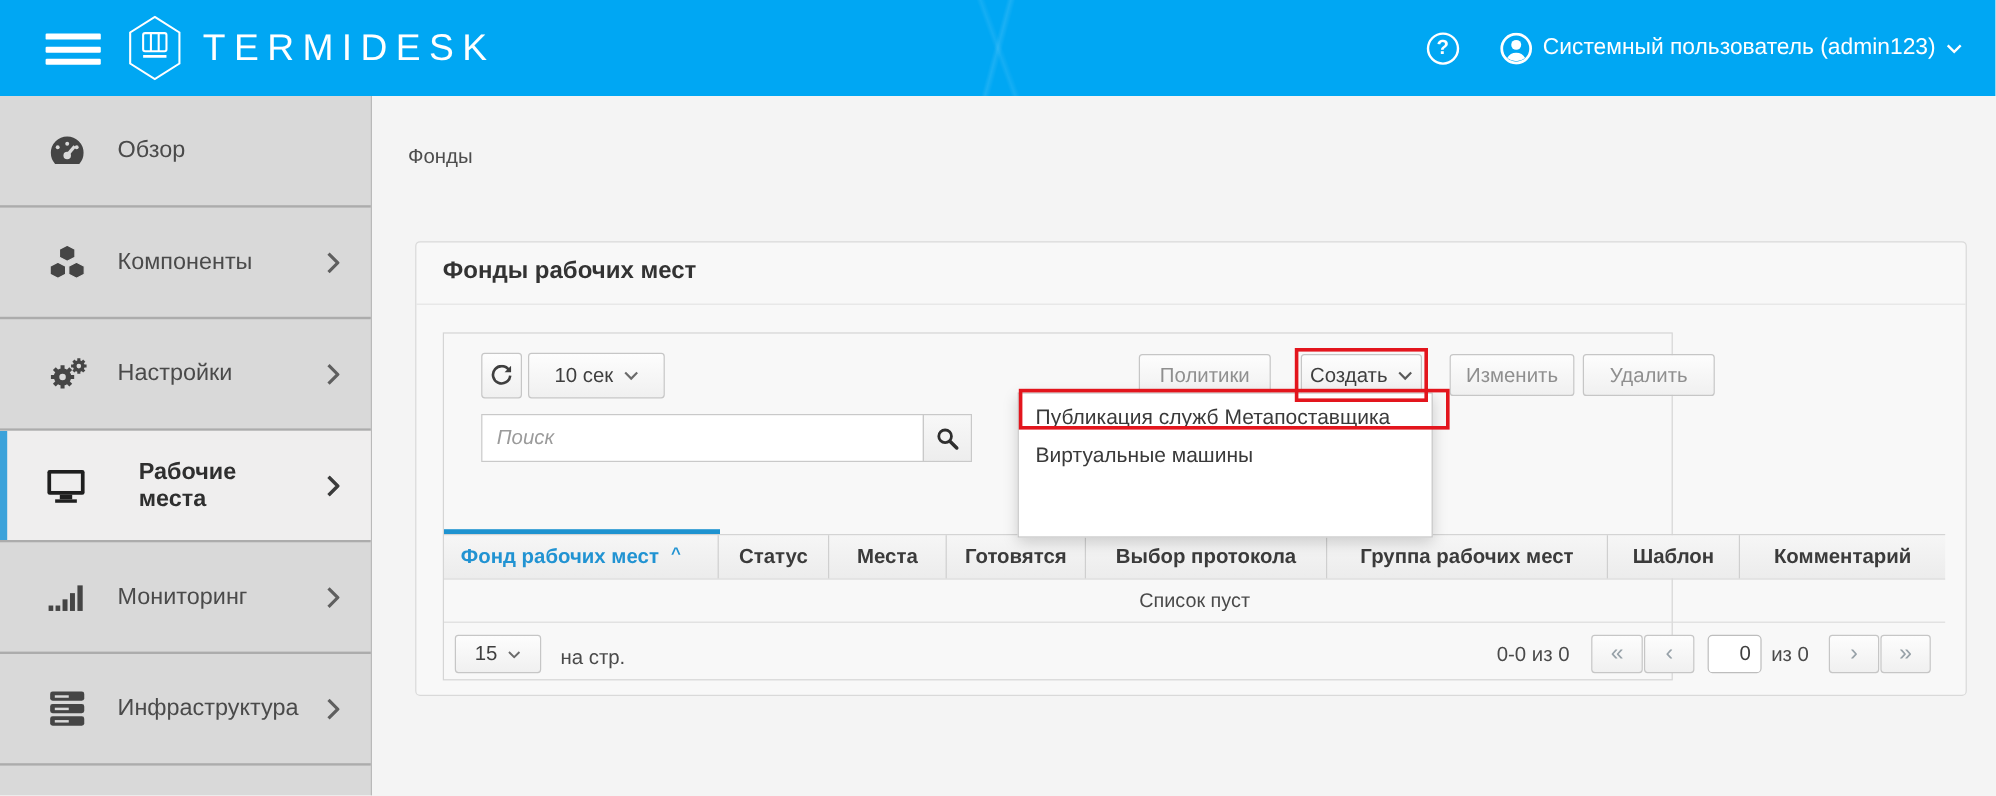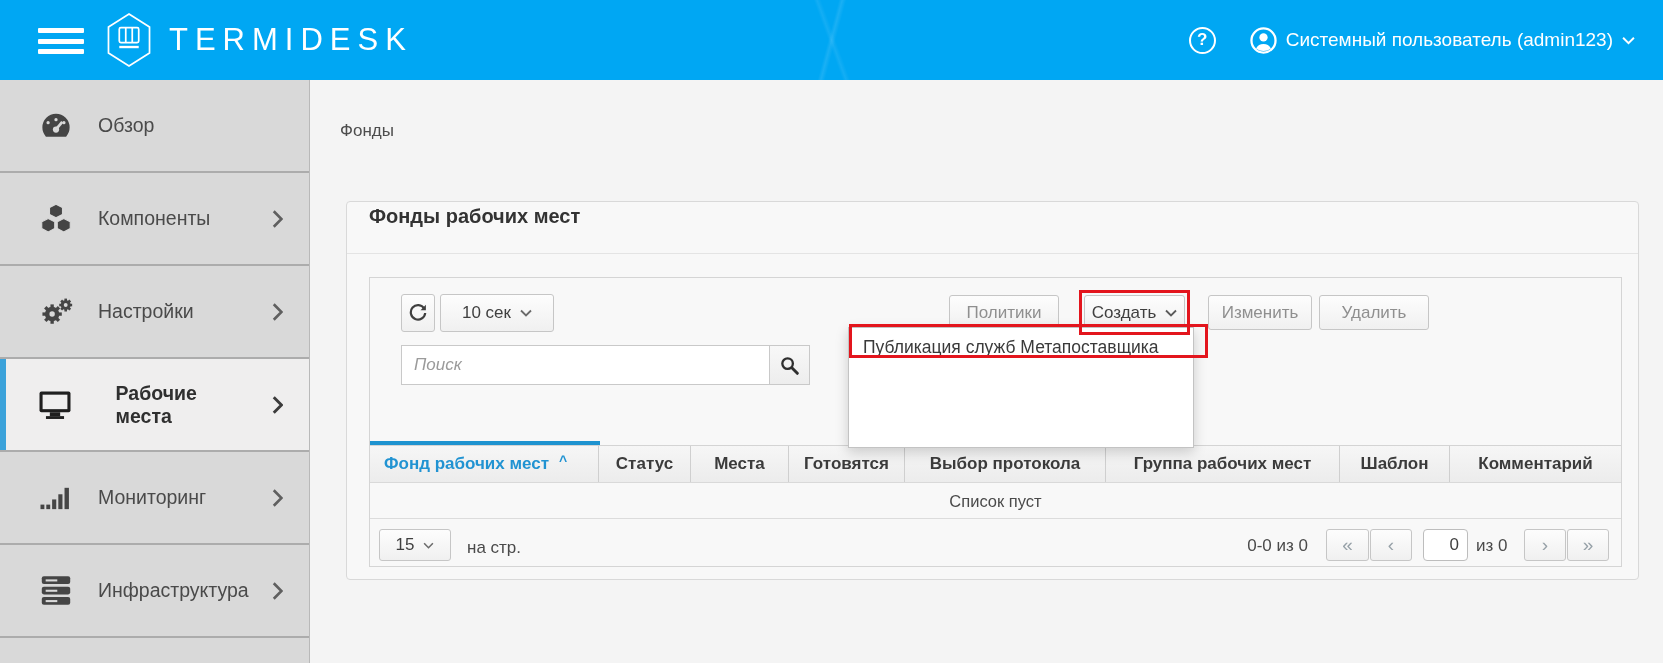--- a/index.html
+++ b/index.html
@@ -31,23 +31,23 @@
   .side-item .sicon { width:36px; display:flex; justify-content:center; color:#454545; }
   .side-item .slabel { font-size:19.5px; margin-left:24px; color:#4a4a4a; }
   .side-item .schev { margin-left:auto; margin-right:26px; color:#5f5f5f; display:flex; }
   .side-item.active { background:#efeeee; box-shadow:inset 6px 0 0 #3ba2da;gap:19px; }
   .side-item.active .slabel { color:#2f2f2f; font-weight:bold; }
   .side-item.active .schev { color:#3b3b3b; }
 
   
   .breadcrumb { left:340px; top:121px; font-size:17px; color:#4d4d4d; }
   .card { left:346px; top:201px; width:1293px; height:379px; background:#f8f8f8; border:1px solid #d9d9d9; border-radius:4px; }
-  .card-title { position:absolute; left:22px; top:3px; font-size:20px; font-weight:bold; color:#333;text-align:center; }
+  .card-title { position:absolute; left:22px; top:13px; font-size:20px; font-weight:bold; color:#333;text-align:center; }
   .card-head-line { position:absolute; left:0; top:51px; width:100%; border-bottom:1px solid #e4e4e4; }
-  .panel { position:absolute; left:22px; top:75px; width:1253px; height:290px; border:1px solid #d5d5d5; background:#f8f8f8; }
+  .panel { position:absolute; left:22px; top:75px; width:1025px; height:290px; border:1px solid #d5d5d5; background:#f8f8f8; }
 
   .btn { border:1px solid #c6c6c6; background:linear-gradient(#fdfdfd,#f0f0f0); border-radius:3px; color:#8f8f8f;
     font-size:17px; display:flex; align-items:center; justify-content:center; gap:9px; cursor:pointer; }
   .btn.dark { color:#3f3f3f; }
   .search-input { border:1px solid #c9c9c9; background:#fff; font-size:17px; font-style:italic; color:#444;
     padding:0 12px; outline:none; font-family:"Liberation Sans",sans-serif; }
   .search-input::placeholder { color:#9b9b9b; font-style:italic; }
   .search-btn { border:1px solid #c9c9c9; background:linear-gradient(#f8f8f8,#ededed); color:#2f2f2f;
     display:flex; align-items:center; justify-content:center; cursor:pointer; }
   .hint { font-size:15.5px; color:#9c9c9c; text-align:center; }
@@ -269,20 +269,21 @@
       <div class="abs red-frame" style="left:709px; top:12px; width:111px; height:45px;"></div>
       <button class="abs btn" style="left:838px; top:17px; width:104px; height:35px;">
         <span>Изменить</span>
       </button>
       <button class="abs btn" style="left:949px; top:17px; width:110px; height:35px;">
         <span>Удалить</span>
       </button>
 
       <div class="abs menu" style="left:478px; top:49px; width:346px; height:121px;">
         <div class="menu-item">Публикация служб Метапоставщика</div>
+        <div class="menu-item">Виртуальные машины</div>
       </div>
       <div class="abs red-frame" style="left:479px; top:46px; width:359px; height:34px;"></div>
 
       <div class="abs sort-bar" style="left:0px; top:163px; width:230px; height:4px;"></div>
       <div class="abs thead" style="left:0px; top:167px; width:1251px;">
         <div class="th sorted" style="width:229px;">
           <span>Фонд рабочих мест</span>
           <span class="caret">^</span>
         </div>
         <div class="th" style="width:92px;">

